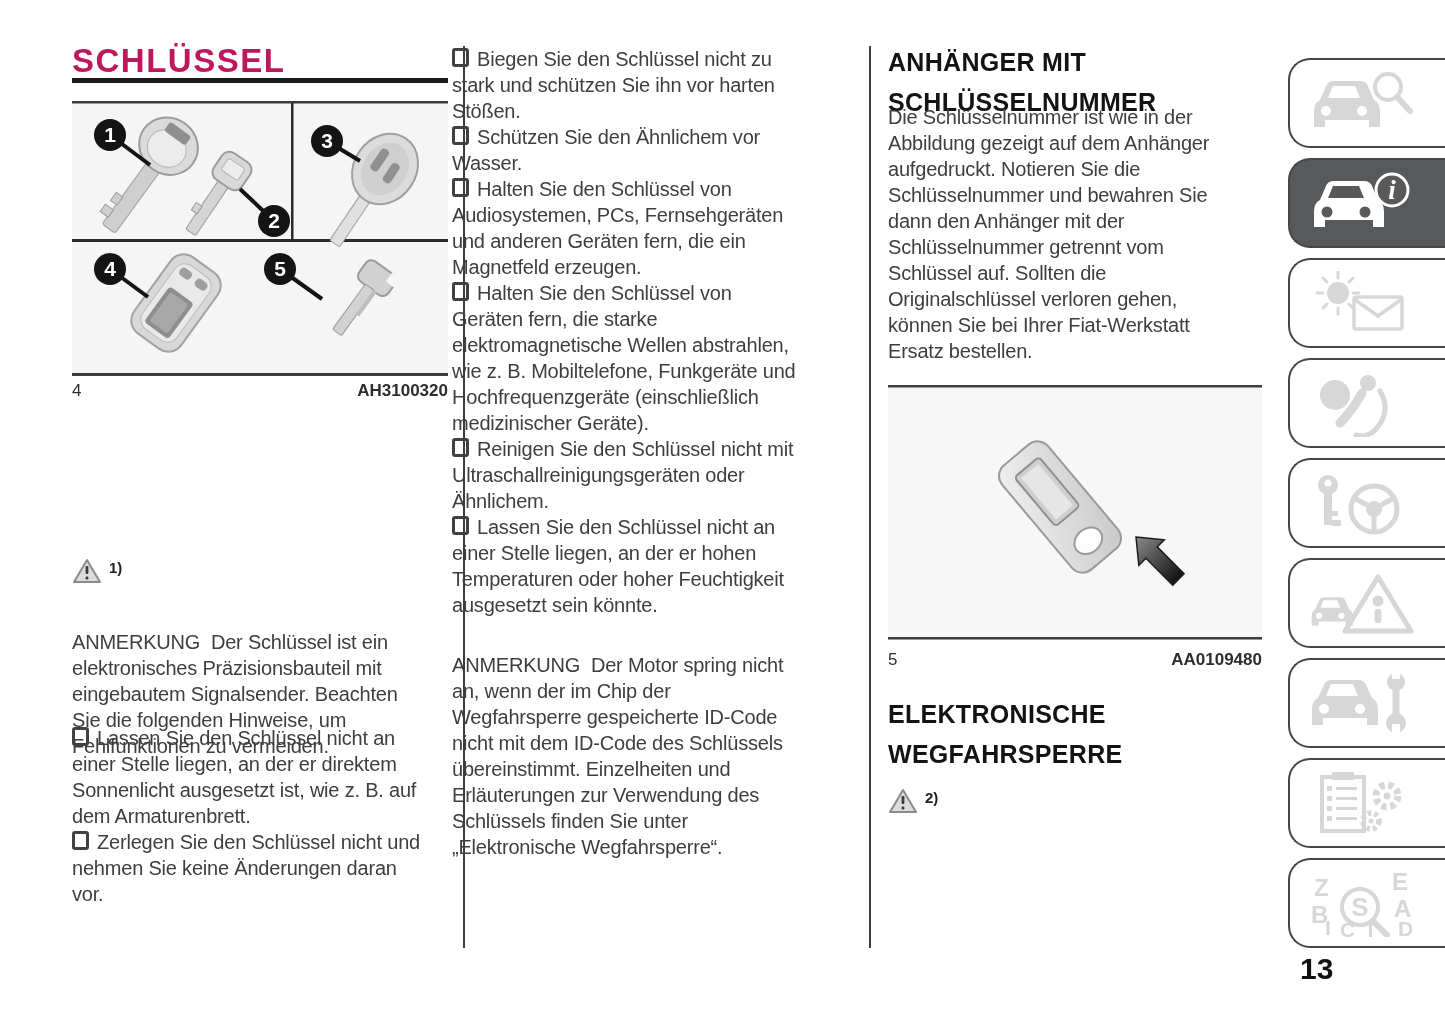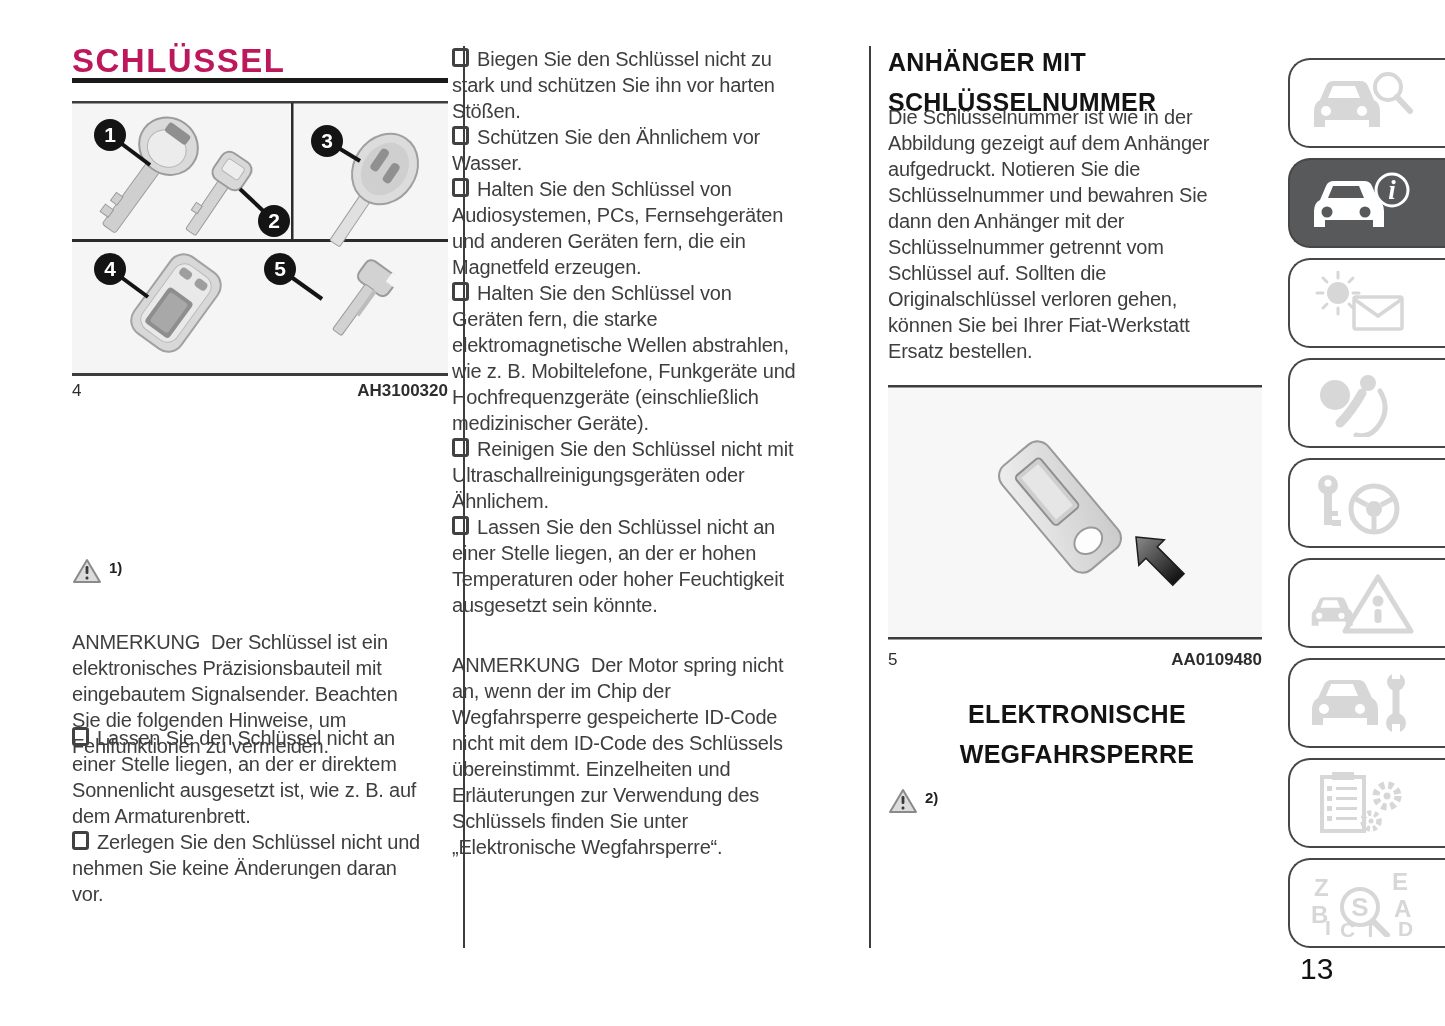--- a/index.html
+++ b/index.html
@@ -16,21 +16,21 @@
   .h-main{font-size:33px;font-weight:bold;color:#be185d;letter-spacing:1.5px;}
   .h-sec{font-size:25px;line-height:40px;font-weight:bold;color:#131313;white-space:pre-line;letter-spacing:0.3px;}
   .h-sub{font-size:20px;font-weight:bold;color:#131313;}
   .rule{height:5px;background:#1a1a1a;width:376px;}
   .cap{display:flex;justify-content:space-between;font-size:17px;color:#2d2d2d;width:376px;}
   .cap .code{font-weight:bold;}
   .bi .bx{display:inline-block;width:11px;height:13px;border:3px solid #414141;border-radius:3px;
           margin-right:8px;vertical-align:-1px;}
   .warn-row{display:flex;align-items:center;}
   .warn-num{font-size:15px;font-weight:bold;color:#222;margin-left:7px;position:relative;top:-4px;}
-  .pagenum{font-size:30px;font-weight:normal;color:#111;}
+  .pagenum{font-size:30px;font-weight:bold;color:#111;}
   
   .tab{position:absolute;left:1288px;width:170px;height:90px;background:#ffffff;
        border:2px solid #464646;border-right:none;border-radius:22px 0 0 22px;box-sizing:border-box;}
   .tab.active{background:#58595b;}
   .tab svg{margin:11px 0 0 14px;}
   .tab .if{fill:#d7d7d7;}
   .tab .is{fill:none;stroke:#d7d7d7;}
   .tab .ring{stroke:#d7d7d7;}
   .tab .bgf{fill:#ffffff;}
   .tab.active .if{fill:#ffffff;}
@@ -224,21 +224,21 @@
       <g transform="translate(248,152) rotate(45)">
         <polygon points="0,0 22,-18 22,-8 60,-8 60,8 22,8 22,18" fill="url(#arrGrad)" stroke="#1c1c1c" stroke-width="1.5"></polygon>
       </g>
     </svg>
   </div>
   <div class="abs col-right cap" style="top:650px;width:374px;">
     <span>5</span>
     <span class="code">AA0109480</span>
   </div>
 
-  <div class="abs col-right h-sec" style="top:694px;text-align:center;">ELEKTRONISCHE
+  <div class="abs col-right h-sec" style="top:694px;">ELEKTRONISCHE
 WEGFAHRSPERRE</div>
 
   <div class="abs col-right warn-row" style="top:788px;">
     <svg width="30" height="27" viewBox="0 0 30 27">
       <polygon points="15,2 28,24 2,24" fill="#dcdcdc" stroke="#8a8a8a" stroke-width="2" stroke-linejoin="round"></polygon>
       <rect x="13.6" y="8" width="2.8" height="8" rx="1.2" fill="#3a3a3a"></rect>
       <rect x="13.6" y="18.5" width="2.8" height="3" rx="1.2" fill="#3a3a3a"></rect>
     </svg>
     <span class="warn-num">2)</span>
   </div>

